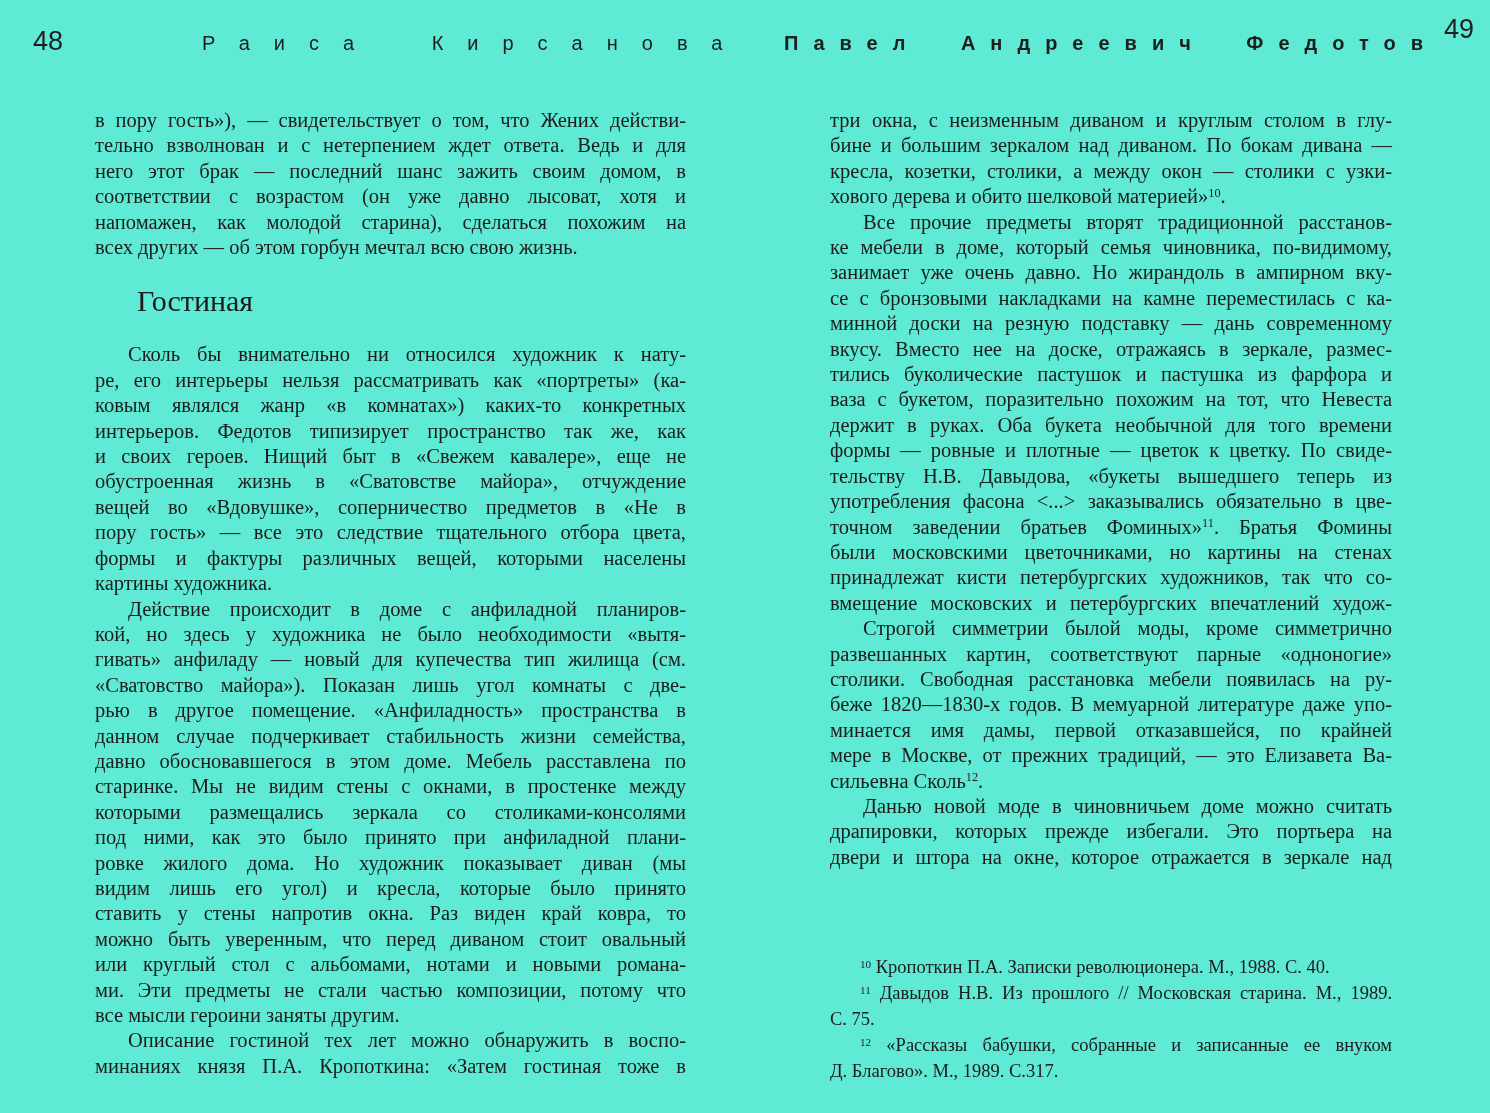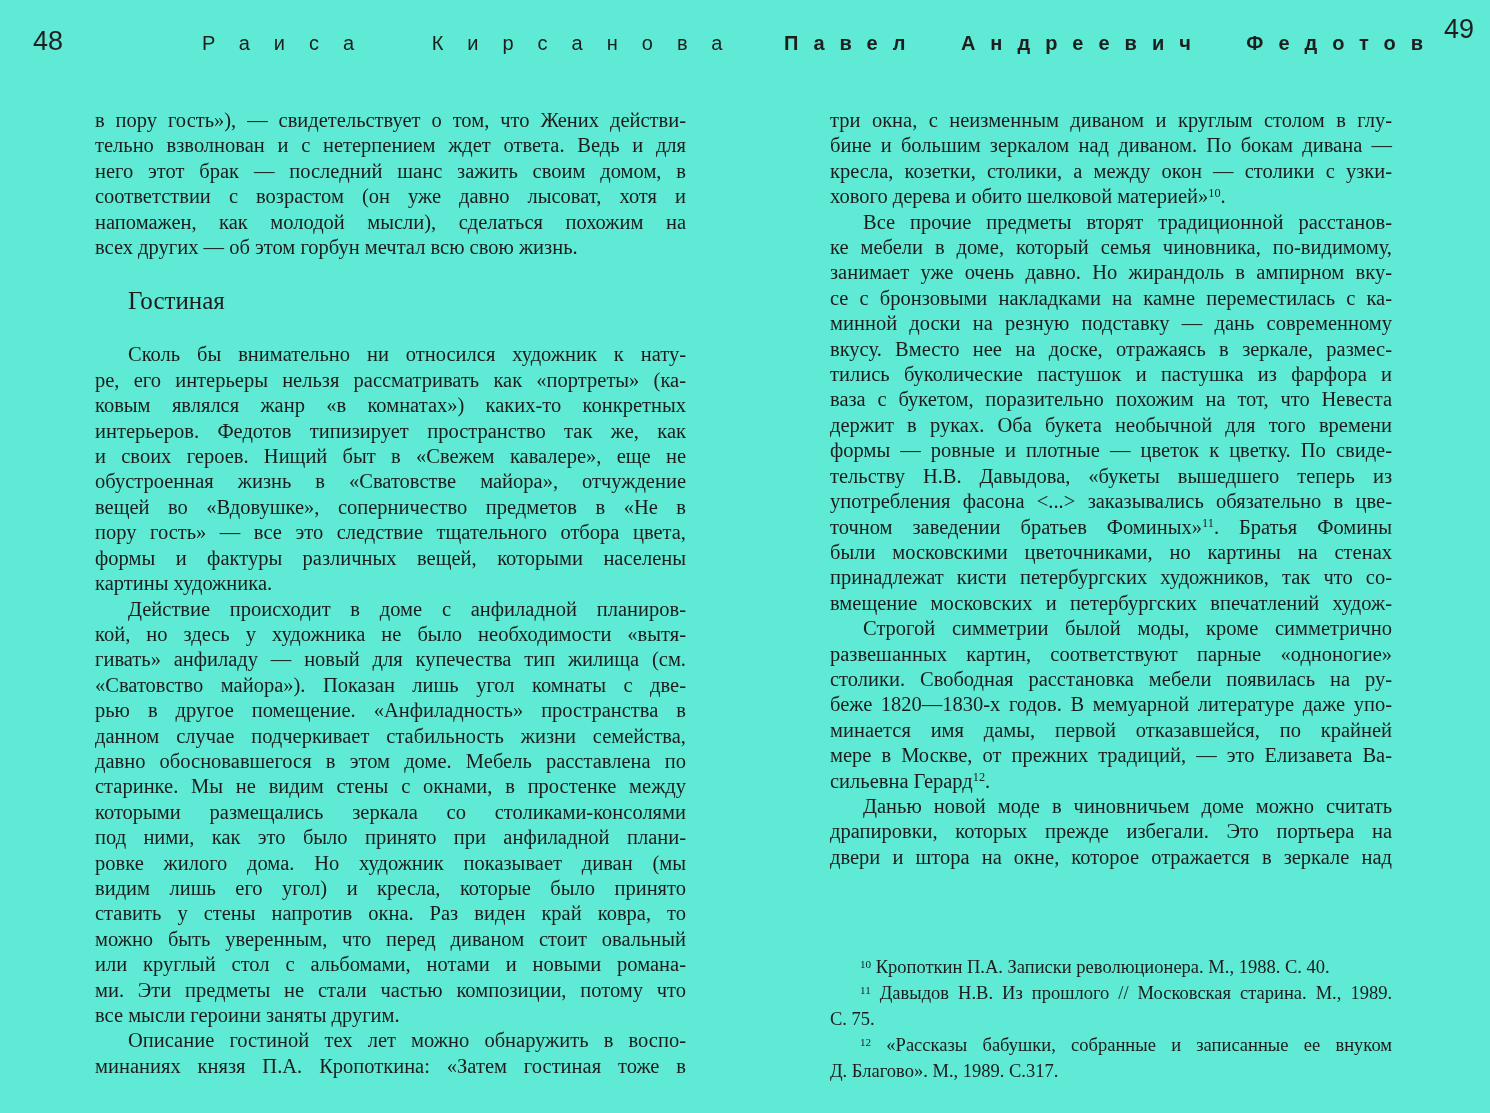--- a/index.html
+++ b/index.html
@@ -41,23 +41,23 @@
   .page-right{left:830px;width:562px;}
 
   .para{margin:0;}
   .line{display:block;white-space:normal;}
   .line.just{text-align:justify;text-align-last:justify;-moz-text-align-last:justify;}
   .line.first{text-indent:33px;}
   .it{}
   .sup{font-size:0.6em;position:relative;top:-0.5em;line-height:0;}
 
   .section-heading{
-    font-size:25px;
+    font-size:30px;
     line-height:26px;
-    margin:28px 0 28px 33px;
+    margin:28px 0 28px 42px;
   }
 
   .footnotes{
     margin-top:84px;
     font-size:18.5px;
     line-height:26px;
   }
   .footnotes .line.first{text-indent:30px;}
 </style>
 </head>
@@ -72,21 +72,21 @@
   <span class="running" id="run-right">Павел Андреевич Федотов</span>
 
   <span class="head-num" id="num-right">49</span>
 
   <div class="page page-left" id="pageLeft">
       <div class="para">
         <div class="line just"><span>в пору гость»), — свидетельствует о том, что </span><span class="it">Жених</span><span> действи-</span></div>
         <div class="line just"><span>тельно взволнован и с нетерпением ждет ответа. Ведь и для</span></div>
         <div class="line just"><span>него этот брак — последний шанс зажить своим домом, в</span></div>
         <div class="line just"><span>соответствии с возрастом (он уже давно лысоват, хотя и</span></div>
-        <div class="line just"><span>напомажен, как молодой мысли), сделаться похожим на</span></div>
+        <div class="line just"><span>напомажен, как молодой старина), сделаться похожим на</span></div>
         <div class="line"><span>всех других — об этом горбун мечтал всю свою жизнь.</span></div>
       </div>
       <div class="section-heading">Гостиная</div>
       <div class="para">
         <div class="line just first"><span>Сколь бы внимательно ни относился художник к нату-</span></div>
         <div class="line just"><span>ре, его интерьеры нельзя рассматривать как «портреты» (ка-</span></div>
         <div class="line just"><span>ковым являлся жанр «в комнатах») каких-то конкретных</span></div>
         <div class="line just"><span>интерьеров. Федотов типизирует пространство так же, как</span></div>
         <div class="line just"><span>и своих героев. Нищий быт в «Свежем кавалере», еще не</span></div>
         <div class="line just"><span>обустроенная жизнь в «Сватовстве майора», отчуждение</span></div>
@@ -145,21 +145,21 @@
         <div class="line just"><span>принадлежат кисти петербургских художников, так что со-</span></div>
         <div class="line just"><span>вмещение московских и петербургских впечатлений худож-</span></div>
       </div>
       <div class="para">
         <div class="line just first"><span>Строгой симметрии былой моды, кроме симметрично</span></div>
         <div class="line just"><span>развешанных картин, соответствуют парные «одноногие»</span></div>
         <div class="line just"><span>столики. Свободная расстановка мебели появилась на ру-</span></div>
         <div class="line just"><span>беже 1820—1830-х годов. В мемуарной литературе даже упо-</span></div>
         <div class="line just"><span>минается имя дамы, первой отказавшейся, по крайней</span></div>
         <div class="line just"><span>мере в Москве, от прежних традиций, — это Елизавета Ва-</span></div>
-        <div class="line"><span>сильевна Герард</span><span class="sup">12</span><span>.</span></div>
+        <div class="line"><span>сильевна Сколь</span><span class="sup">12</span><span>.</span></div>
       </div>
       <div class="para">
         <div class="line just first"><span>Данью новой моде в чиновничьем доме можно считать</span></div>
         <div class="line just"><span>драпировки, которых прежде избегали. Это портьера на</span></div>
         <div class="line just"><span>двери и штора на окне, которое отражается в зеркале над</span></div>
       </div>
       <div class="footnotes">
         <div class="para">
           <div class="line first"><span class="sup">10</span><span> </span><span class="it">Кропоткин П.А.</span><span> Записки революционера. М., 1988. С. 40.</span></div>
         </div>

